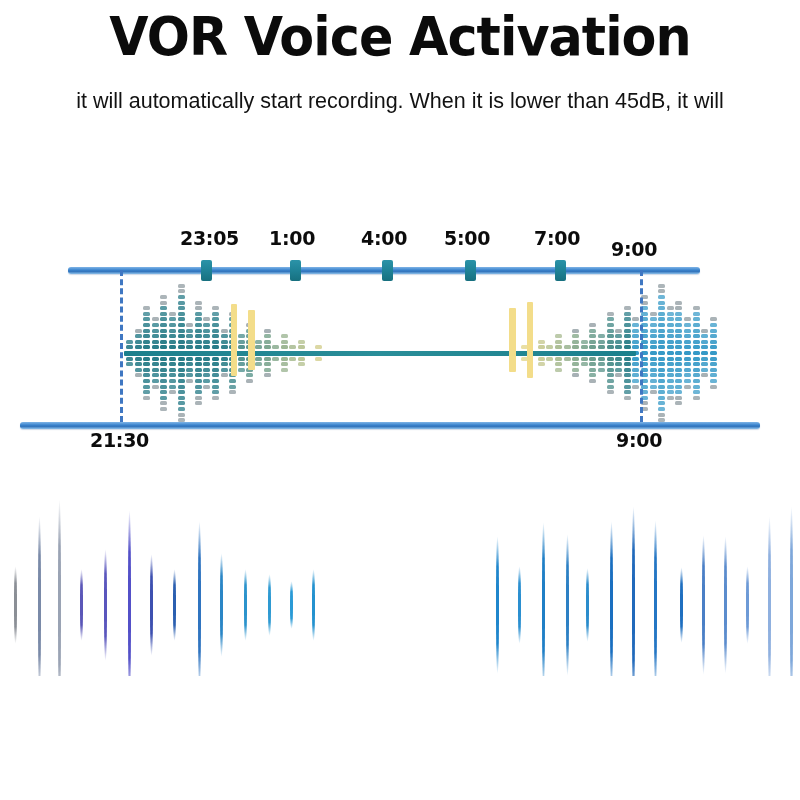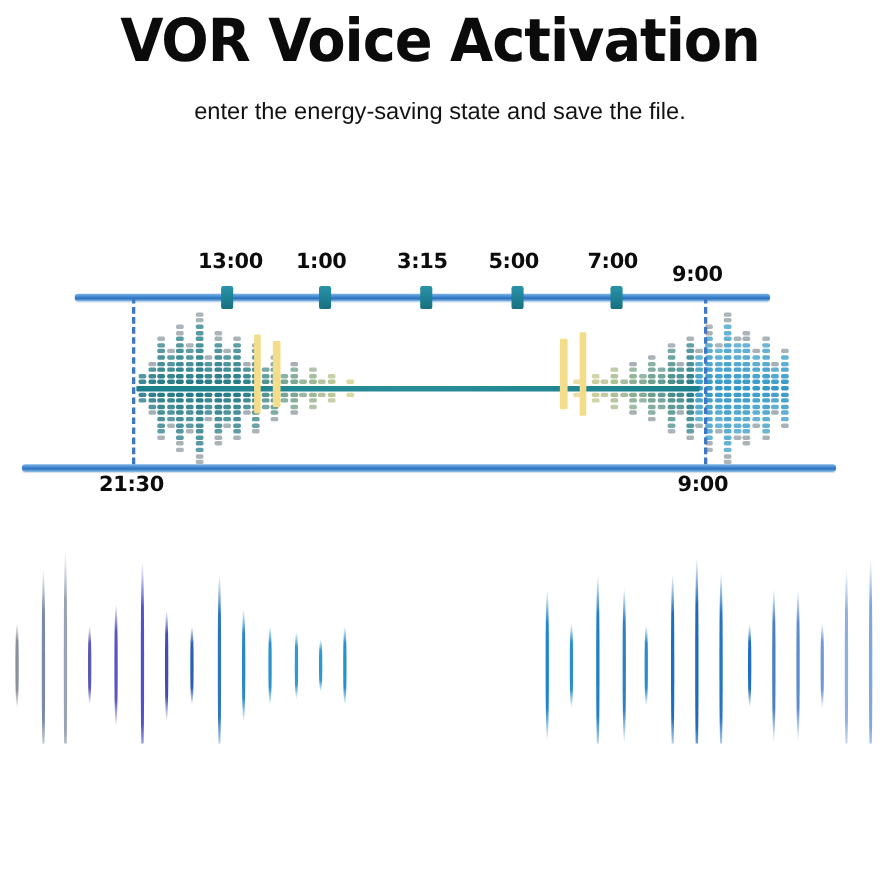--- a/index.html
+++ b/index.html
@@ -128,21 +128,21 @@
   }
 </style>
 </head>
 <body>
 
 <div id="root">
 
   <div class="title">VOR Voice Activation</div>
 
   <div class="subtitle">
-    <span class="ln">enter the energy-saving state and save the file.</span>
+    <span class="ln">it will automatically start recording. When it is lower than 45dB, it will</span>
   </div>
 
   <div class="diagram">
 
     <div class="spec" id="spec-layer">
         <div class="blk" style="left: 126px; top: 140.9px; width: 7px; height: 4.2px; background: rgb(20, 112, 125); opacity: 0.95;"></div>
         <div class="blk" style="left: 126px; top: 135.3px; width: 7px; height: 4.2px; background: rgb(20, 112, 125); opacity: 0.83;"></div>
         <div class="blk" style="left: 126px; top: 146.5px; width: 7px; height: 4.2px; background: rgb(20, 112, 125); opacity: 0.83;"></div>
         <div class="blk" style="left: 126px; top: 129.7px; width: 7px; height: 4.2px; background: rgb(20, 112, 125); opacity: 0.72;"></div>
         <div class="blk" style="left: 126px; top: 152.1px; width: 7px; height: 4.2px; background: rgb(20, 112, 125); opacity: 0.72;"></div>
@@ -662,23 +662,23 @@
         <div class="vdash" style="left: 640px;"></div>
       </div>
     <div id="ybar-layer">
         <div class="ybar" style="left: 231px; top: 94px; width: 6px; height: 72px; background: rgb(243, 221, 138);"></div>
         <div class="ybar" style="left: 248px; top: 100px; width: 7px; height: 60px; background: rgb(243, 221, 138);"></div>
         <div class="ybar" style="left: 509px; top: 98px; width: 7px; height: 64px; background: rgb(243, 221, 138);"></div>
         <div class="ybar" style="left: 527px; top: 92px; width: 6px; height: 76px; background: rgb(243, 221, 138);"></div>
       </div>
 
     <div id="toplabels">
-        <div class="tlabel" style="left: 180px; top: 17px;">13:00</div>
+        <div class="tlabel" style="left: 180px; top: 17px;">23:05</div>
         <div class="tlabel" style="left: 269px; top: 17px;">1:00</div>
-        <div class="tlabel" style="left: 361px; top: 17px;">3:15</div>
+        <div class="tlabel" style="left: 361px; top: 17px;">4:00</div>
         <div class="tlabel" style="left: 444px; top: 17px;">5:00</div>
         <div class="tlabel" style="left: 534px; top: 17px;">7:00</div>
       </div>
 
     <div class="tlabel" id="top-end-label" style="left: 611px; top: 28px;">9:00</div>
 
     <div class="tlabel" id="bot-start-label" style="left: 90px; top: 219px;">21:30</div>
     <div class="tlabel" id="bot-end-label" style="left: 616px; top: 219px;">9:00</div>
   </div>
 

